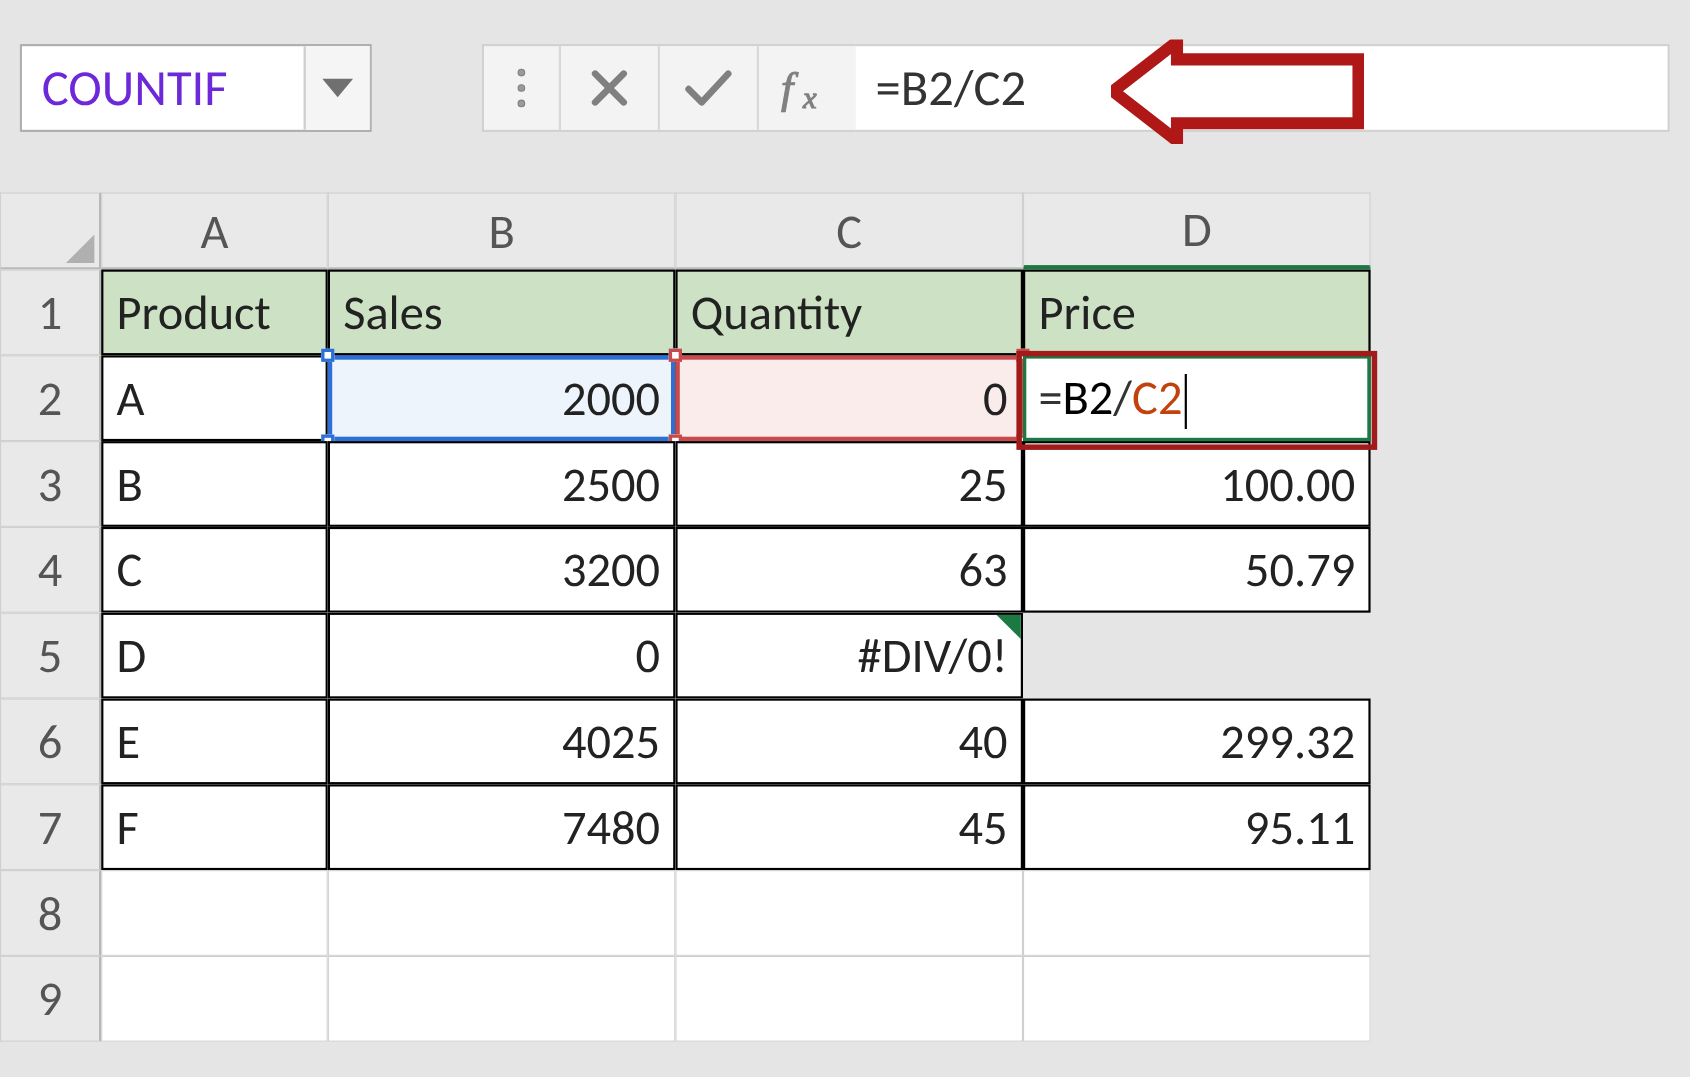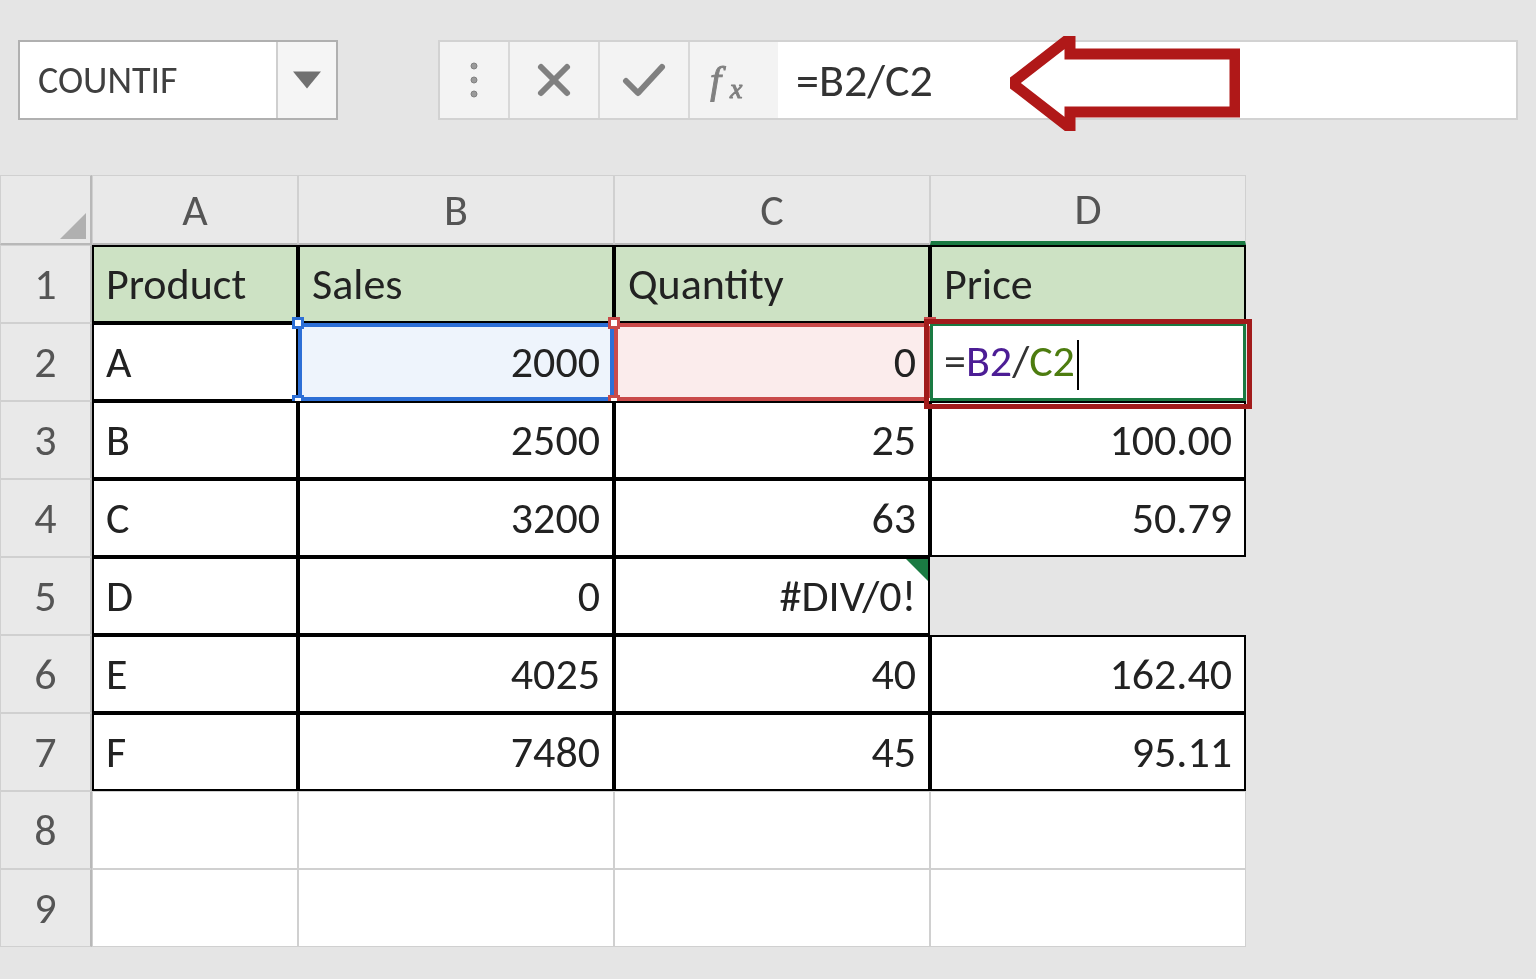--- a/index.html
+++ b/index.html
@@ -21,22 +21,22 @@
     width: 1500px;
   }
   .name-box {
     position: absolute;
     top: 0; left: 0;
     width: 320px; height: 80px;
     background: #fff;
     border: 2px solid #b0b0b0;
     display: flex; align-items: center;
     padding-left: 18px;
-    font-size: 38px;
-    color: #404040;
+    font-size: 46px;
+    color: #6d28d9;
   }
   .name-box .dropdown-btn {
     position: absolute;
     right: 0; top: 0;
     width: 60px; height: 100%;
     display: flex; align-items: center; justify-content: center;
     border-left: 2px solid #cfcfcf;
     background: #f5f5f5;
   }
   .name-box .dropdown-btn svg { width: 28px; height: 18px; }
@@ -175,23 +175,23 @@
   }
   .caret {
     display:inline-block;
     width:2px; height:50px;
     background:#000;
     vertical-align:middle;
     margin-left:2px;
   }
 
   .formula-text .eq { color:#333; }
-  .formula-text .ref1 { color:#4c1d95; }
+  .formula-text .ref1 { color:#000000; }
   .formula-text .op  { color:#333; }
-  .formula-text .ref2{ color:#4d7c0f; }
+  .formula-text .ref2{ color:#c2410c; }
 </style>
 </head>
 <body>
 
 <div class="formula-bar-area">
   <div class="name-box">
     <span>COUNTIF</span>
     <div class="dropdown-btn">
       <svg viewBox="0 0 20 12">
           <polygon points="0,0 20,0 10,12" fill="#707070"></polygon>
@@ -305,21 +305,21 @@
       <span class="green-tri"></span>
       <span>#DIV/0!</span>
     </div>
   </div>
 
   <div class="row">
     <div class="cell rownum">6</div>
     <div class="cell cA data-border">E</div>
     <div class="cell cB data-border right">4025</div>
     <div class="cell cC data-border right">40</div>
-    <div class="cell cD data-border right">162.40</div>
+    <div class="cell cD data-border right">299.32</div>
   </div>
 
   <div class="row">
     <div class="cell rownum">7</div>
     <div class="cell cA data-border">F</div>
     <div class="cell cB data-border right">7480</div>
     <div class="cell cC data-border right">45</div>
     <div class="cell cD data-border right">95.11</div>
   </div>
 

